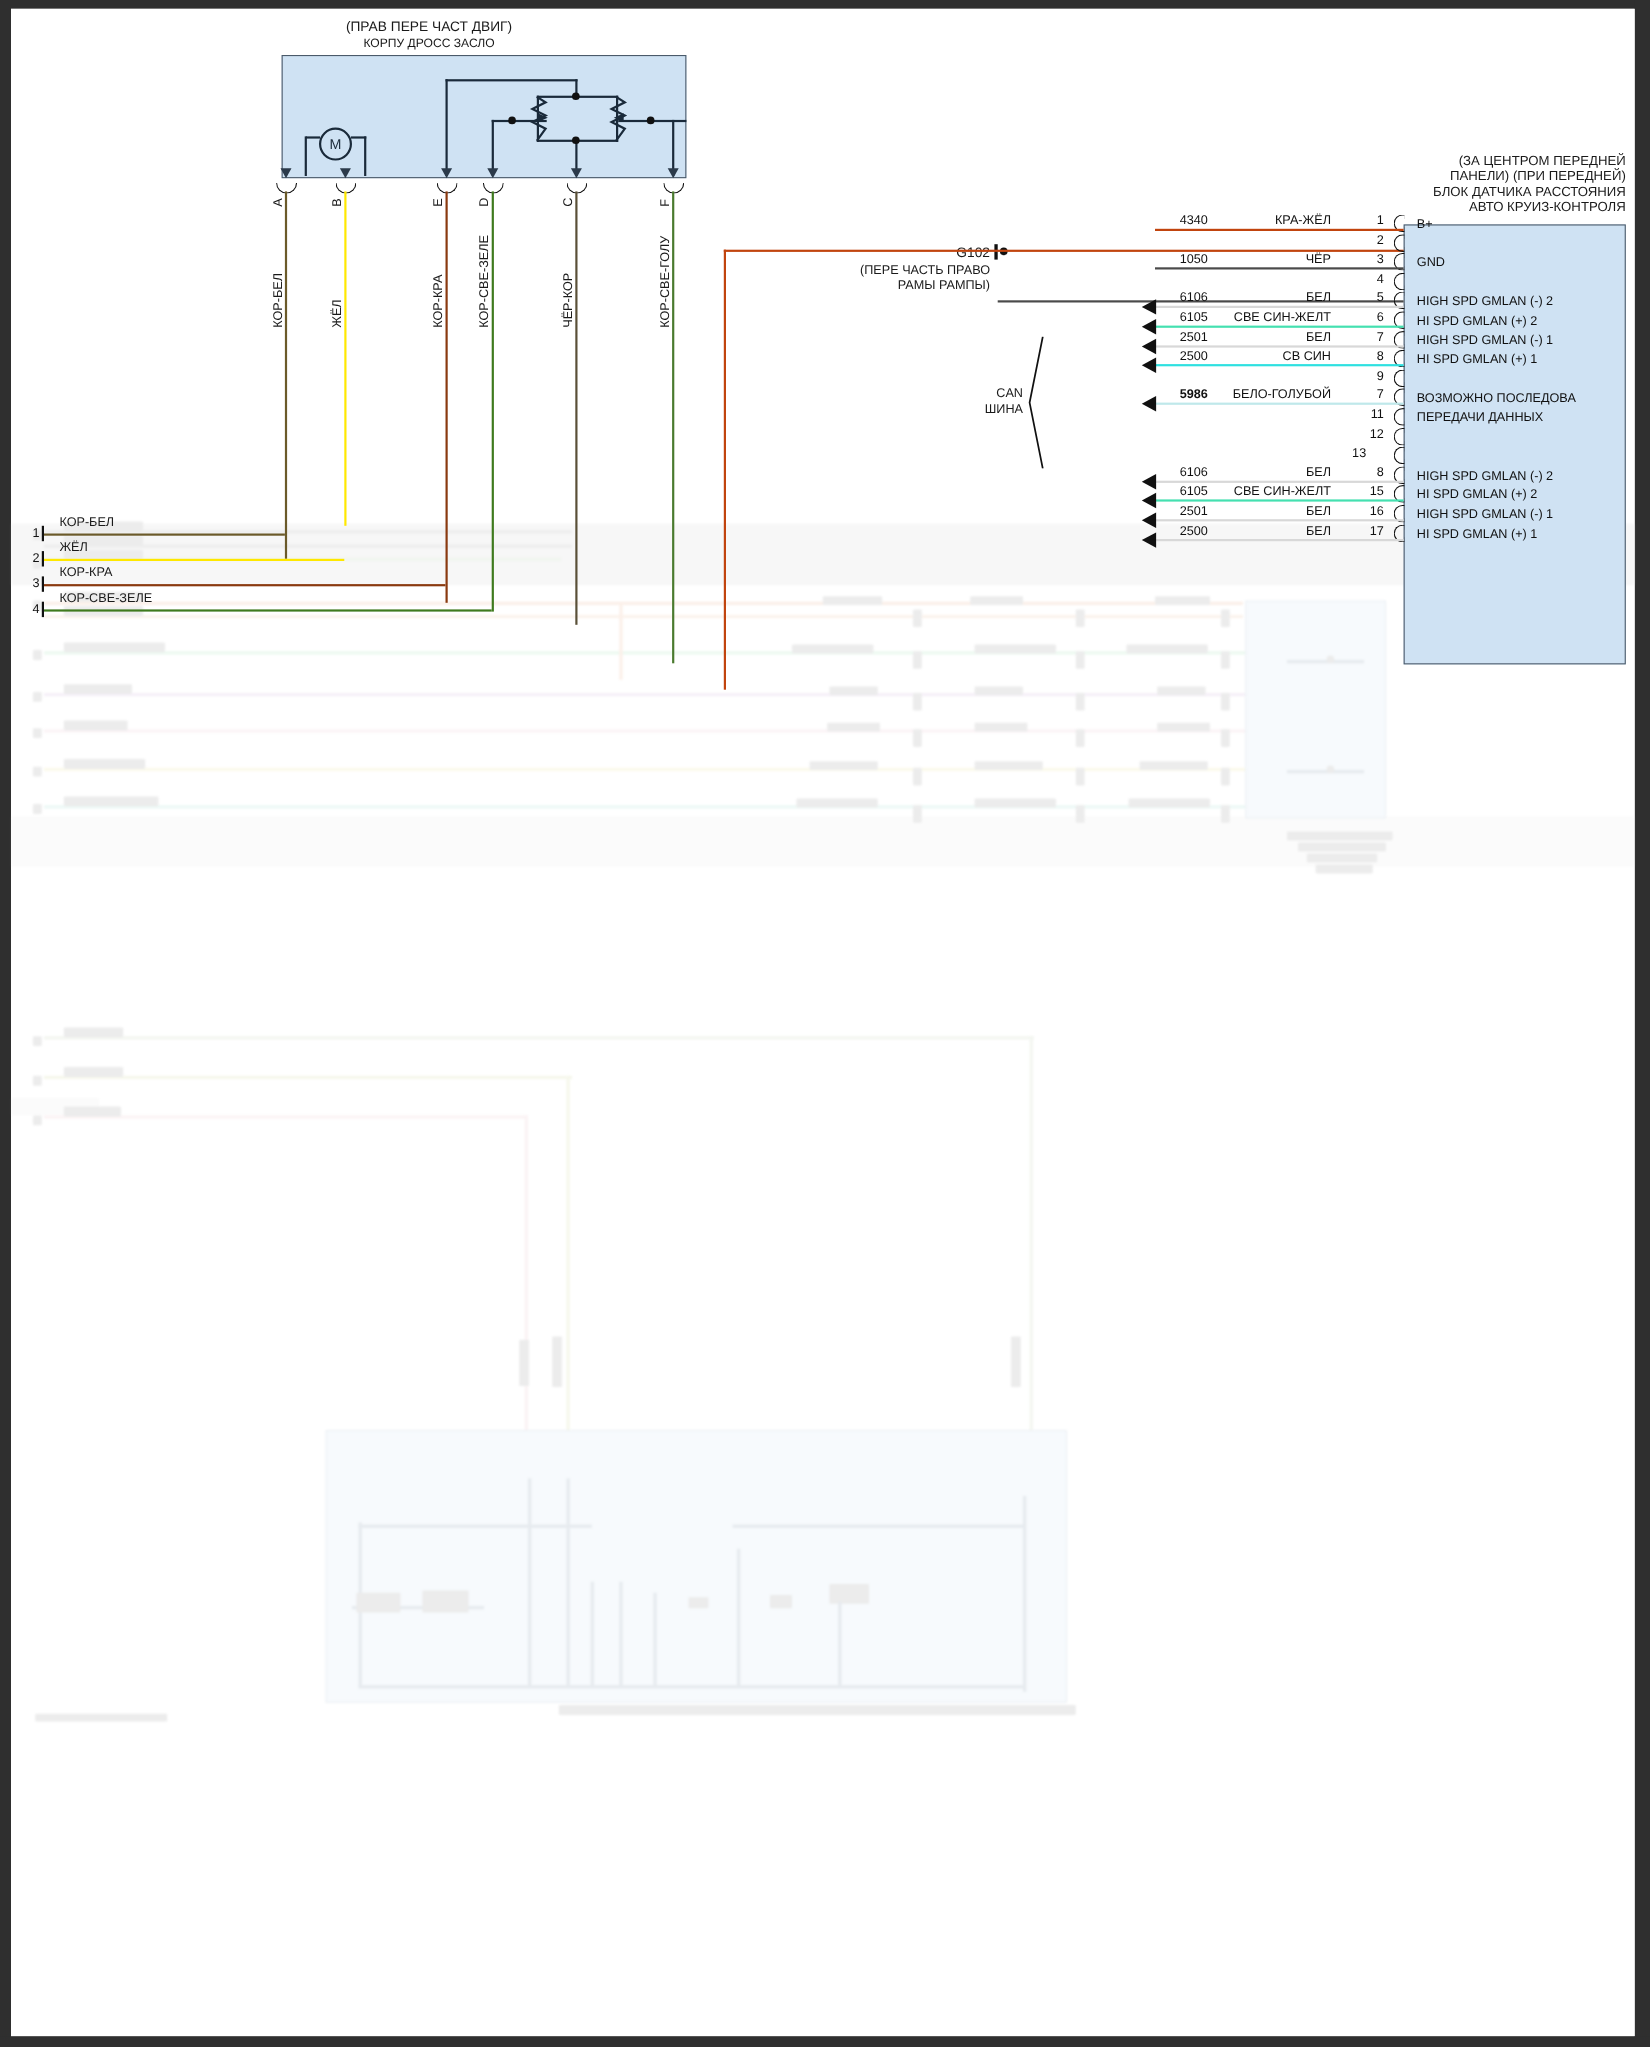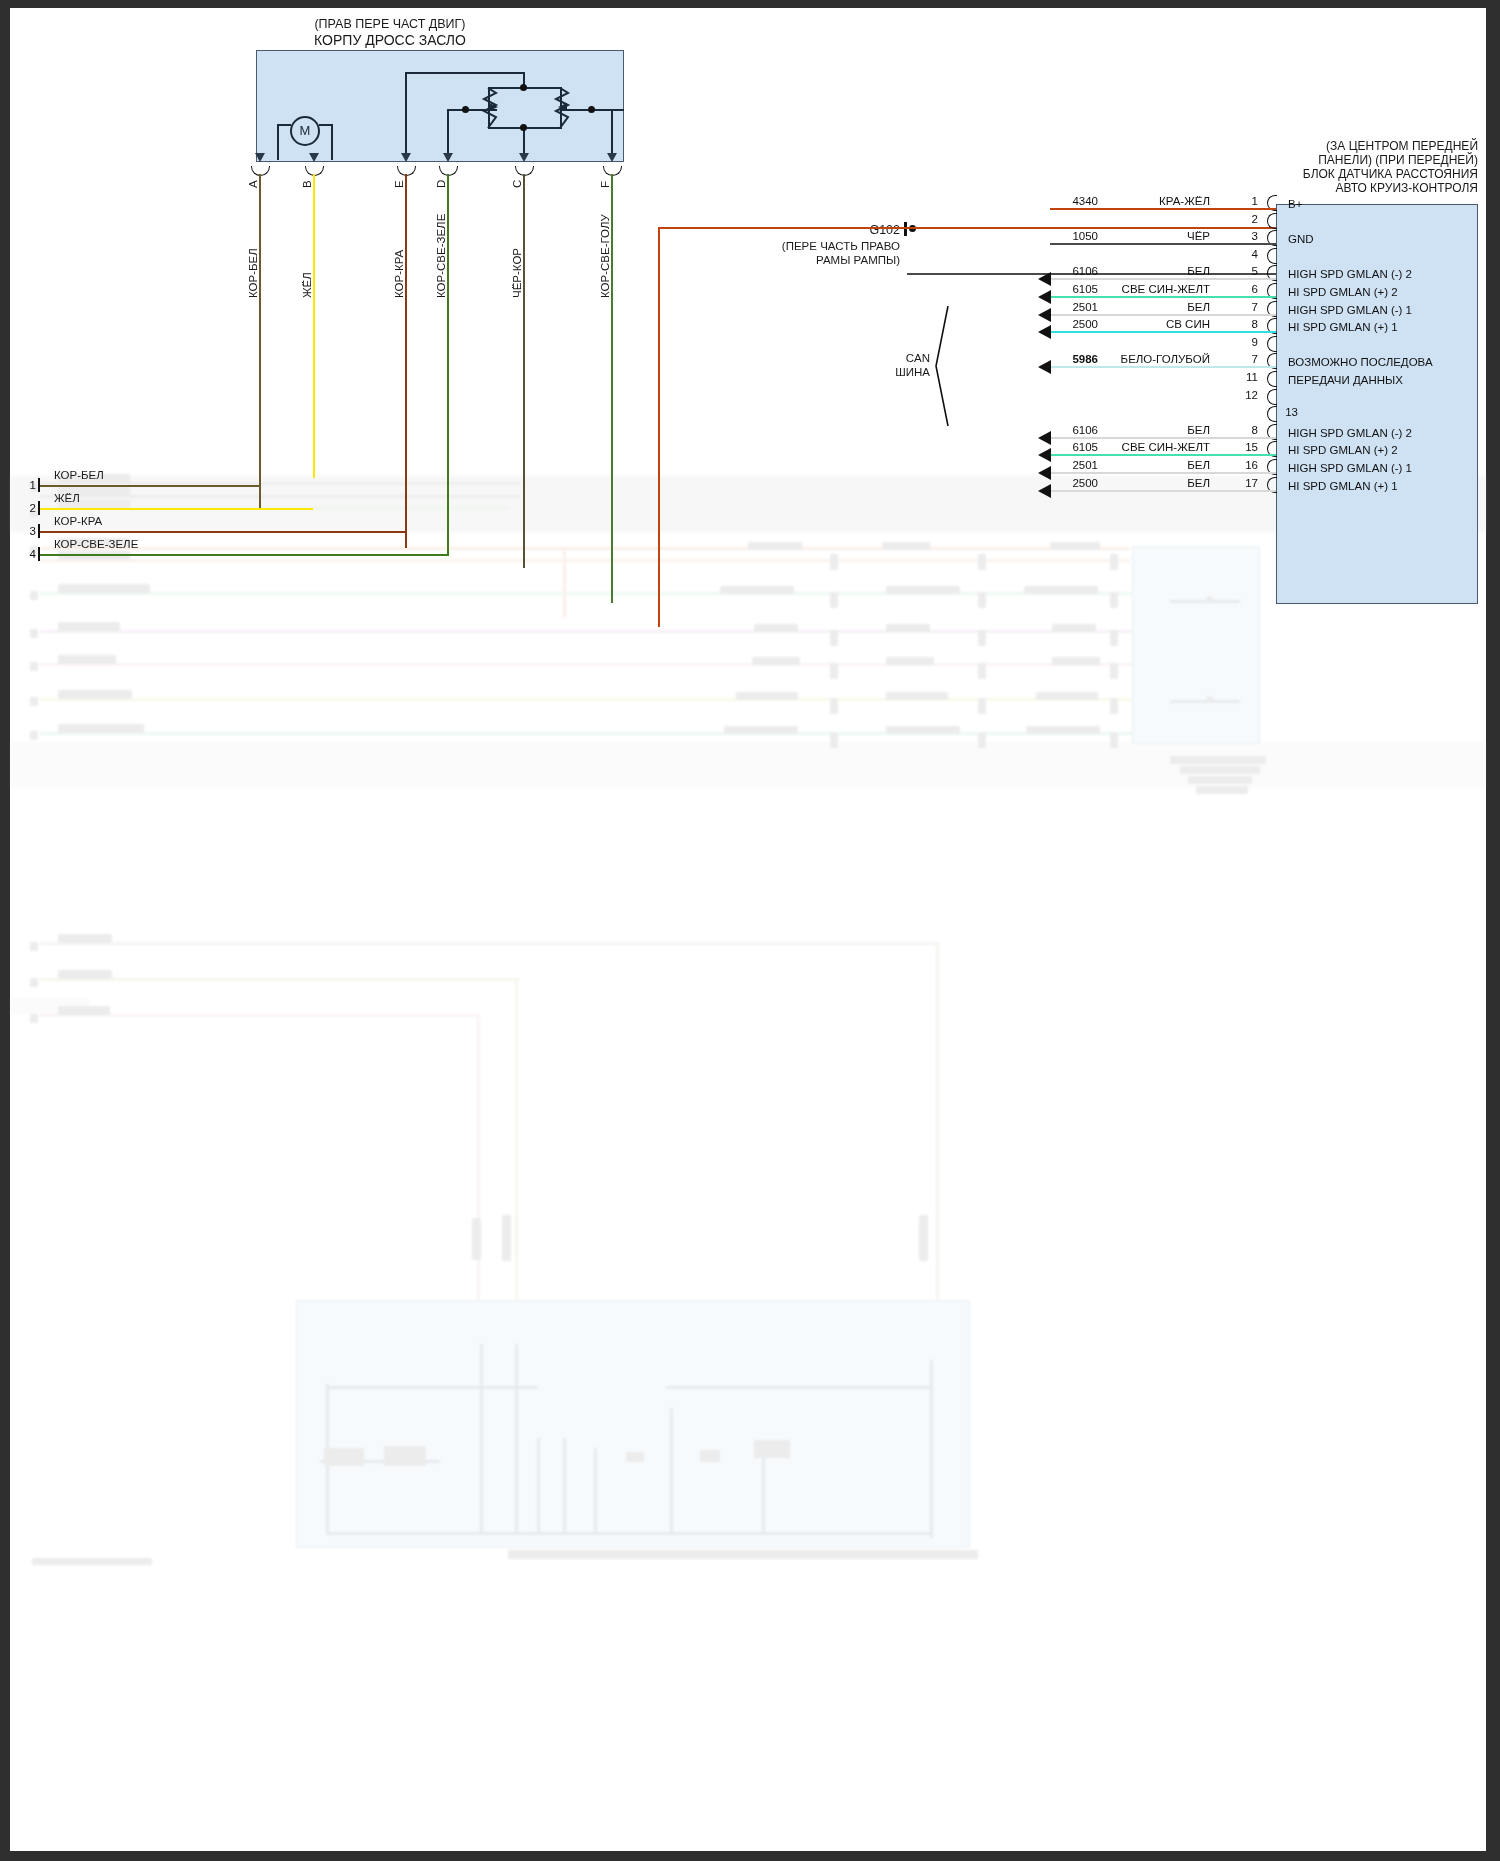--- a/index.html
+++ b/index.html
@@ -183,21 +183,21 @@
       <div class="fvwire" style="left:527px;top:1430px;height:96px;background:#6d87a0;"></div>
       <div class="fvwire" style="left:553px;top:1430px;height:96px;background:#6d87a0;"></div>
       <div class="fvwire" style="left:584px;top:1440px;height:86px;background:#6d87a0;"></div>
       <div class="fvwire" style="left:660px;top:1400px;height:126px;background:#6d87a0;"></div>
       <div class="fvwire" style="left:752px;top:1448px;height:78px;background:#6d87a0;"></div>
       <div class="fblob" style="left:498px;top:1542px;width:470px;height:9px;"></div>
       <div class="fblob" style="left:22px;top:1550px;width:120px;height:7px;"></div>
     </div>
 
     <div class="txt c" style="left:200px;top:10px;width:360px;font-size:12.5px;">(ПРАВ ПЕРЕ ЧАСТ ДВИГ)</div>
-    <div class="txt c" style="left:200px;top:26px;width:360px;font-size:14px;">КОРПУ ДРОСС ЗАСЛО</div>
+    <div class="txt c" style="left:200px;top:26px;width:360px;font-size:11px;">КОРПУ ДРОСС ЗАСЛО</div>
 
     <div class="box" style="left:246px;top:42px;width:368px;height:112px;"></div>
 
     <div style="position:absolute;left:280px;top:108px;width:30px;height:30px;border:2px solid #1a2a3a;border-radius:50%;box-sizing:border-box;text-align:center;line-height:26px;font-size:13px;color:#1a2a3a;">M</div>
     <div class="thin" style="left:268px;top:116px;width:13px;height:2px;background:#1a2a3a;"></div>
     <div class="thin" style="left:309px;top:116px;width:14px;height:2px;background:#1a2a3a;"></div>
     <div class="thin" style="left:267px;top:116px;width:2px;height:36px;background:#1a2a3a;"></div>
     <div class="thin" style="left:321px;top:116px;width:2px;height:36px;background:#1a2a3a;"></div>
 
     <div class="thin" style="left:395px;top:64px;width:2px;height:88px;background:#1a2a3a;"></div>
@@ -358,21 +358,21 @@
         <div class="cclr" style="left: 1060px; top: 345.4px; width: 140px;">БЕЛО-ГОЛУБОЙ</div>
         <div class="wire" style="left: 1040px; top: 358.4px; width: 226px; background: rgb(191, 232, 234);"></div>
         <div class="arrowL" style="left: 1028px; top: 352.4px;"></div>
         <div class="fnlbl" style="left: 1278px; top: 348.4px;">ВОЗМОЖНО ПОСЛЕДОВА</div>
         <div class="sock" style="left: 1257px; top: 363px;"></div>
         <div class="cnum" style="left: 1208px; top: 363px; width: 40px;">11</div>
         <div class="fnlbl" style="left: 1278px; top: 366px;">ПЕРЕДАЧИ ДАННЫХ</div>
         <div class="sock" style="left: 1257px; top: 380.6px;"></div>
         <div class="cnum" style="left: 1208px; top: 380.6px; width: 40px;">12</div>
         <div class="sock" style="left: 1257px; top: 398.2px;"></div>
-        <div class="cnum" style="left: 1248px; top: 398.2px; width: 40px;">13</div>
+        <div class="cnum" style="left: 1192px; top: 398.2px; width: 40px;">13</div>
         <div class="sock" style="left: 1257px; top: 415.8px;"></div>
         <div class="cnum" style="left: 1208px; top: 415.8px; width: 40px;">8</div>
         <div class="cnum" style="left: 1040px; top: 415.8px; width: 48px;">6106</div>
         <div class="cclr" style="left: 1060px; top: 415.8px; width: 140px;">БЕЛ</div>
         <div class="wire" style="left: 1040px; top: 428.8px; width: 226px; background: rgb(216, 216, 216);"></div>
         <div class="arrowL" style="left: 1028px; top: 422.8px;"></div>
         <div class="fnlbl" style="left: 1278px; top: 418.8px;">HIGH SPD GMLAN (-) 2</div>
         <div class="sock" style="left: 1257px; top: 433.4px;"></div>
         <div class="cnum" style="left: 1208px; top: 433.4px; width: 40px;">15</div>
         <div class="cnum" style="left: 1040px; top: 433.4px; width: 48px;">6105</div>

